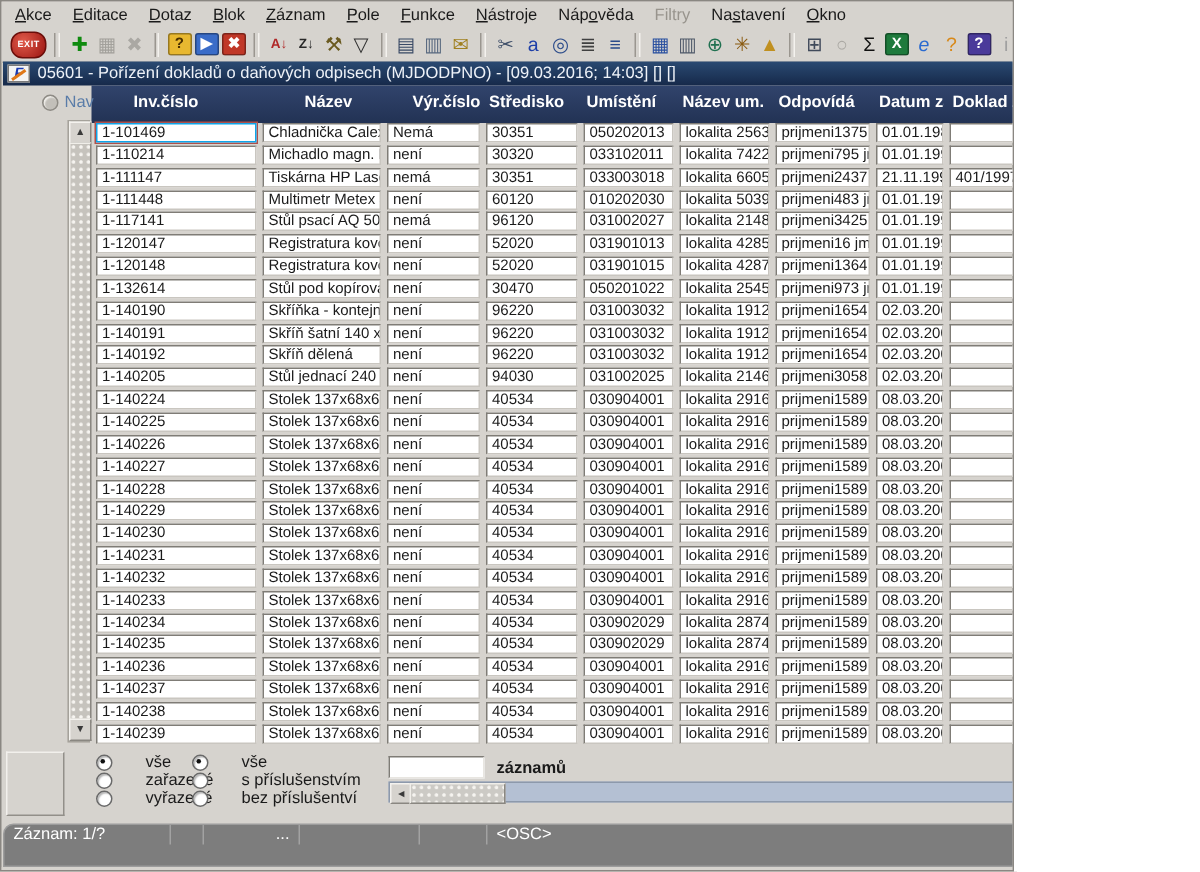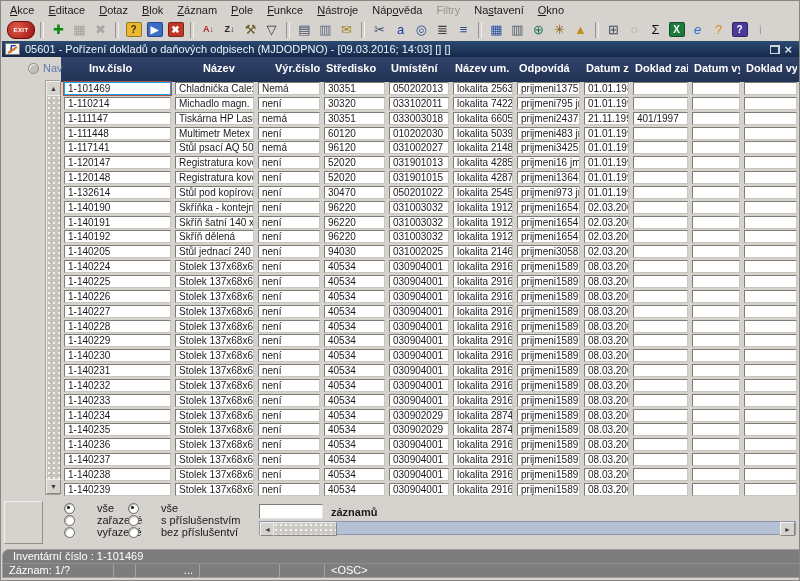--- a/index.html
+++ b/index.html
@@ -1,16 +1,16 @@
 <!DOCTYPE html>
 <html><head>
 <meta charset="utf-8">
 <style>
   html,body{margin:0;padding:0;}
-  .screen{position:relative;width:800px;height:581px;background:#d6d3ce;
+  .screen{position:relative;width:676px;height:581px;background:#d6d3ce;
     font-family:"Liberation Sans",sans-serif;font-size:11px;color:#1a1a1a;overflow:hidden;
     border:1px solid #8a8782;box-sizing:border-box;}
   
   .menubar{position:absolute;left:0;top:0;width:100%;height:17px;display:flex;align-items:center;
     padding-left:2px;background:#d6d3ce;}
   .mi{padding:1px 7px;cursor:default;white-space:nowrap;}
   .mi.dis{color:#98948d;}
   .mi u{text-decoration:underline;}
   
   .toolbar{position:absolute;left:0;top:17px;width:100%;height:23px;display:flex;align-items:center;
@@ -662,21 +662,20 @@
   <input class="countinput" value="" style="">
   <span class="countlabel">záznamů</span>
 
   <div class="hscroll">
     <div class="sbtn hleft">◄</div>
     <div class="hthumb"></div>
     <div class="sbtn hright">►</div>
   </div>
 
   <div class="statusbar">
-    <div class="sline1">Inventární číslo : 1-101469</div>
     <div class="sline2">
         <div class="sseg" style="width: 111px;">Záznam: 1/?</div>
         <div class="sseg" style="width: 22px;"></div>
         <div class="sseg right" style="width: 64px;">...</div>
         <div class="sseg" style="width: 80px;"></div>
         <div class="sseg" style="width: 45px;"></div>
         <div class="sseg last" style="width: 478px;">&lt;OSC&gt;</div>
       </div>
   </div>
   <div class="bottomstrip"></div>

